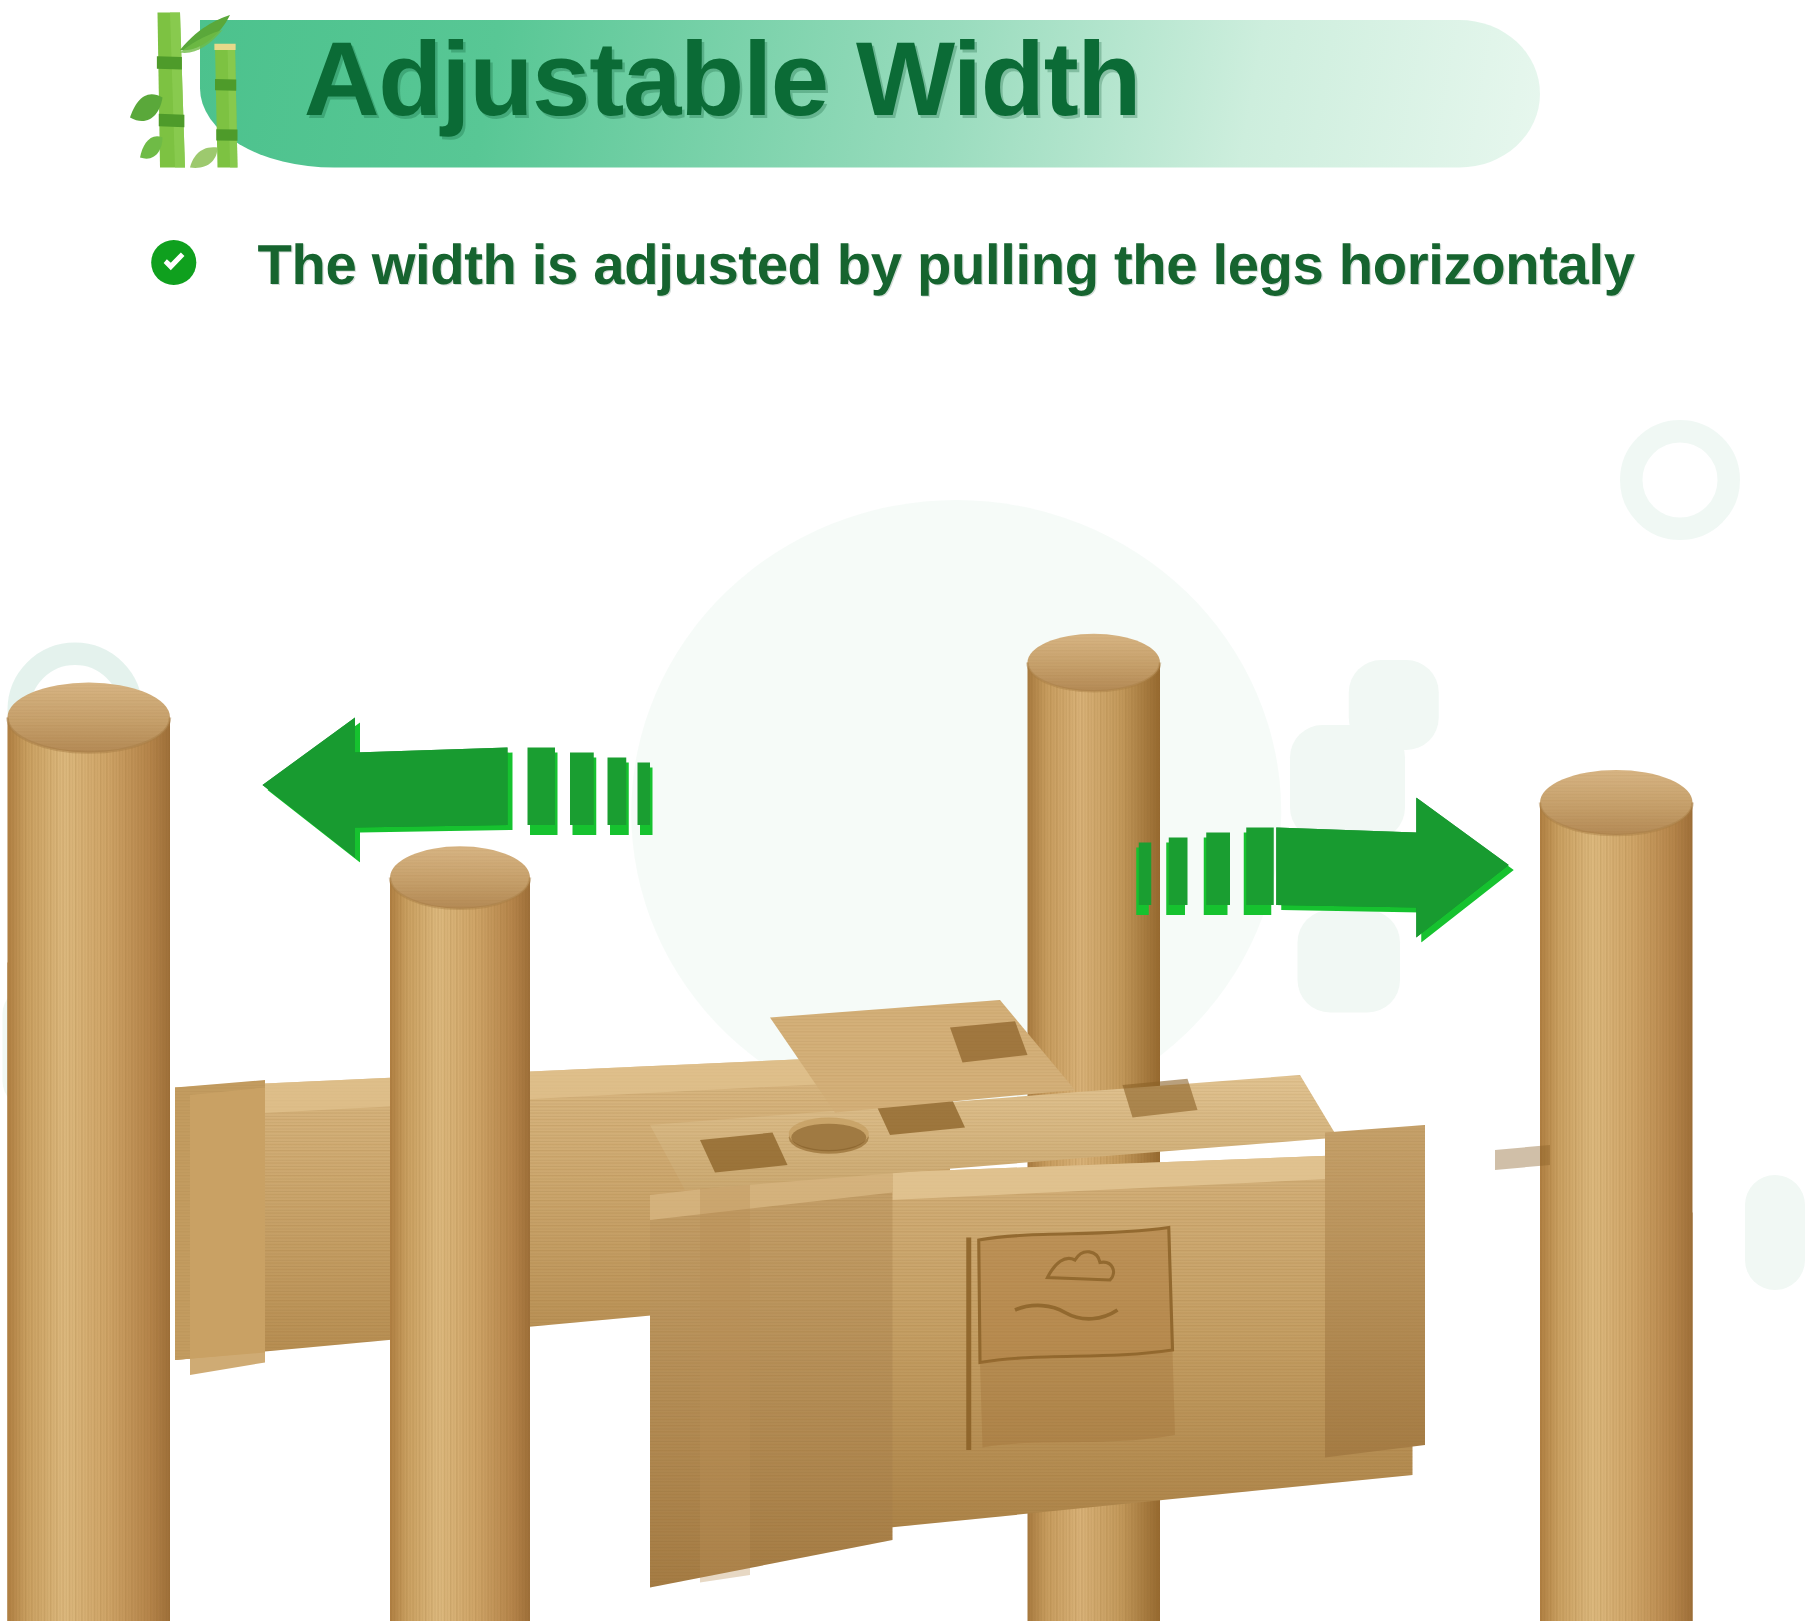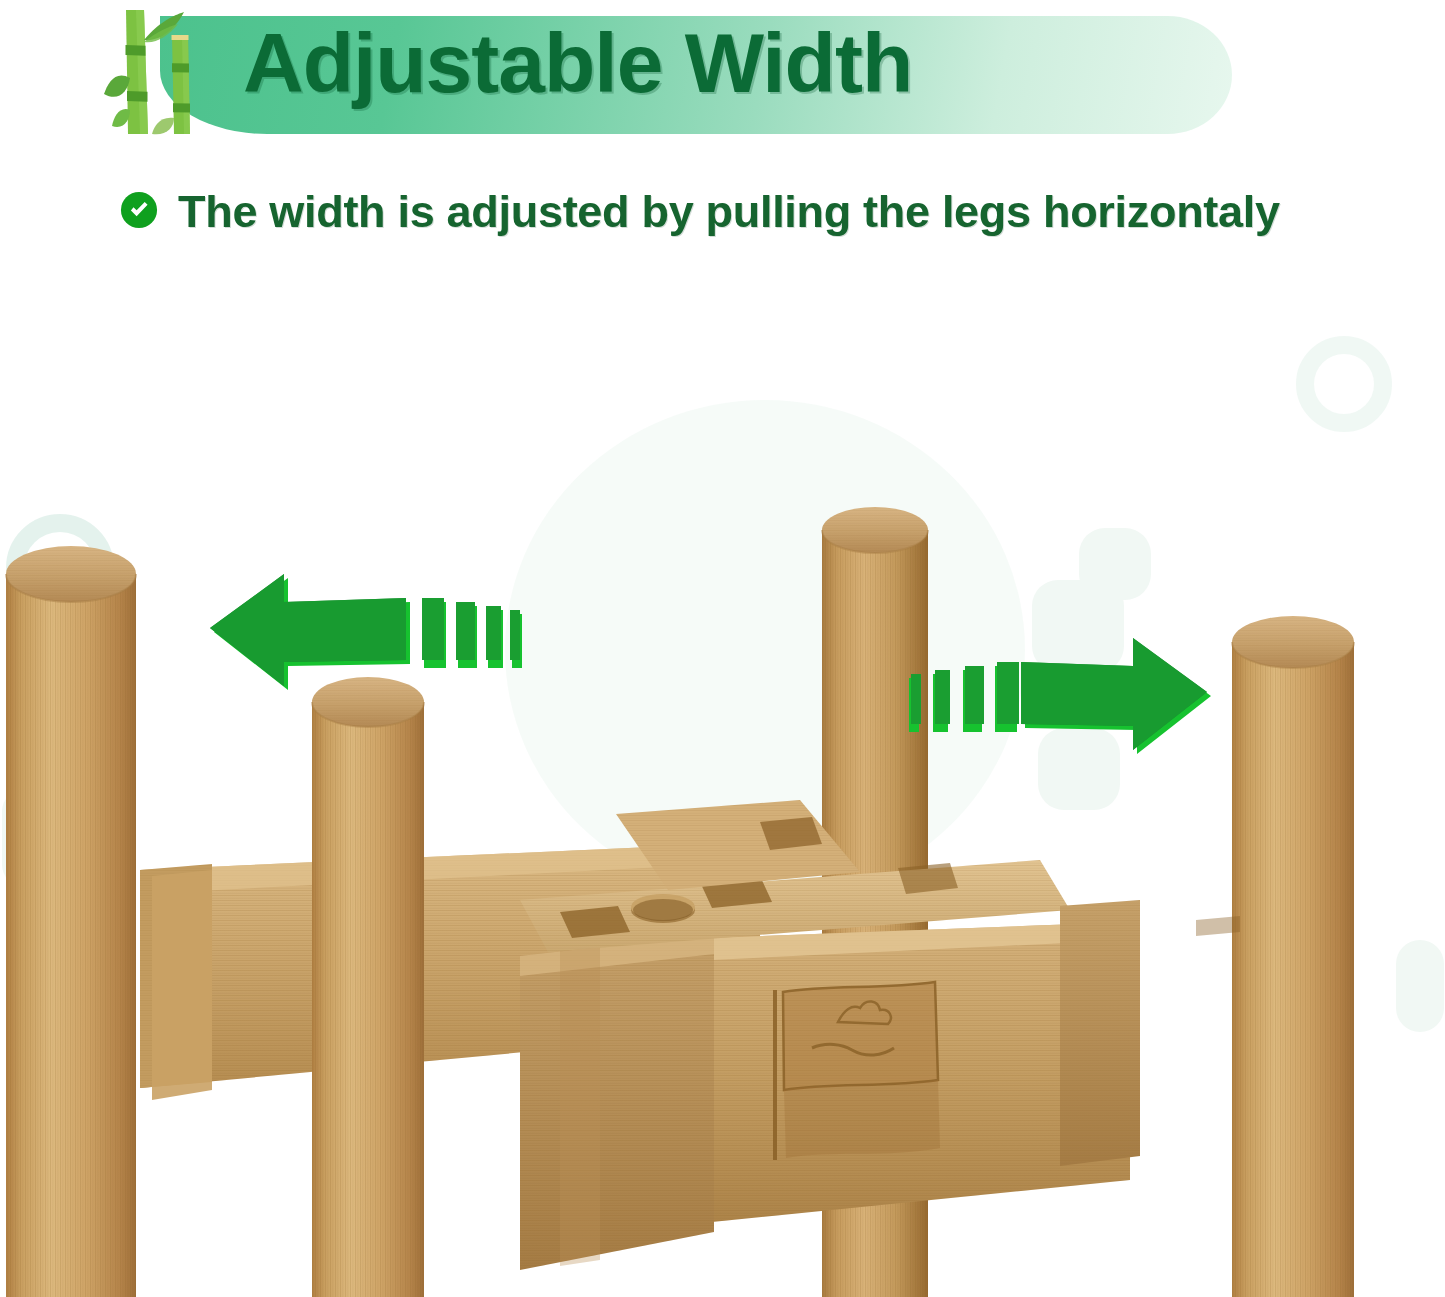--- a/index.html
+++ b/index.html
@@ -76,20 +76,21 @@
   .bullets {
     position: absolute;
     left: 120px;
     top: 182px;
     width: 1230px;
   }
   .bullet {
     display: flex;
     align-items: flex-start;
     margin-bottom: 38px;
+    gap: 28px;
   }
   .check-icon {
     flex: 0 0 auto;
     width: 38px;
     height: 38px;
     margin-top: 9px;
     margin-right: 20px;
   }
   .bullet-text {
     font-size: 45px;

